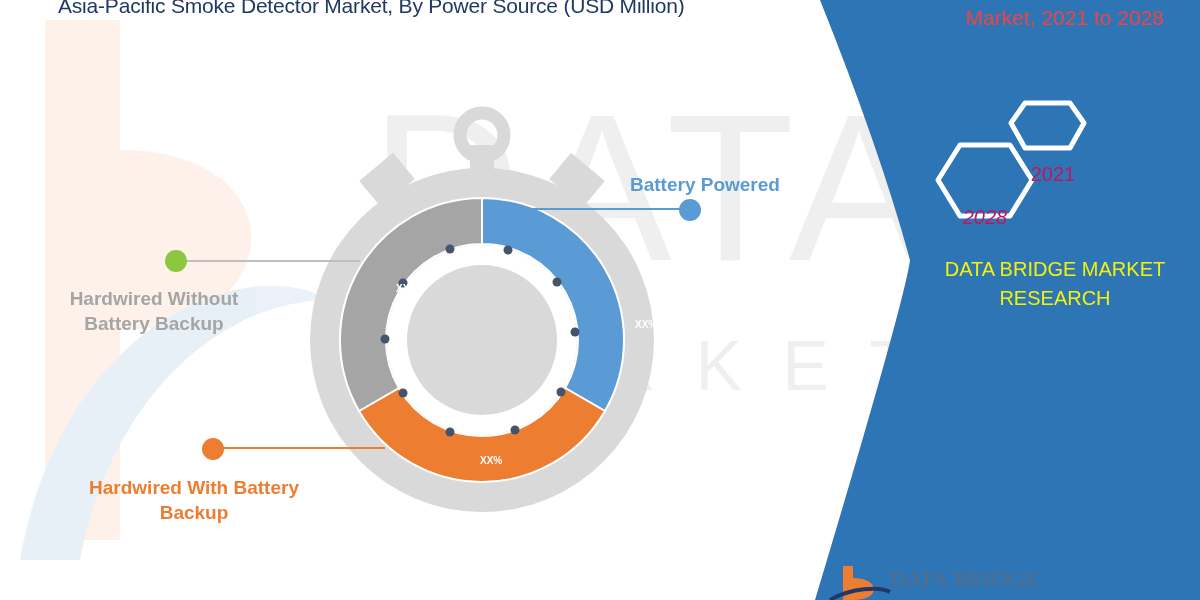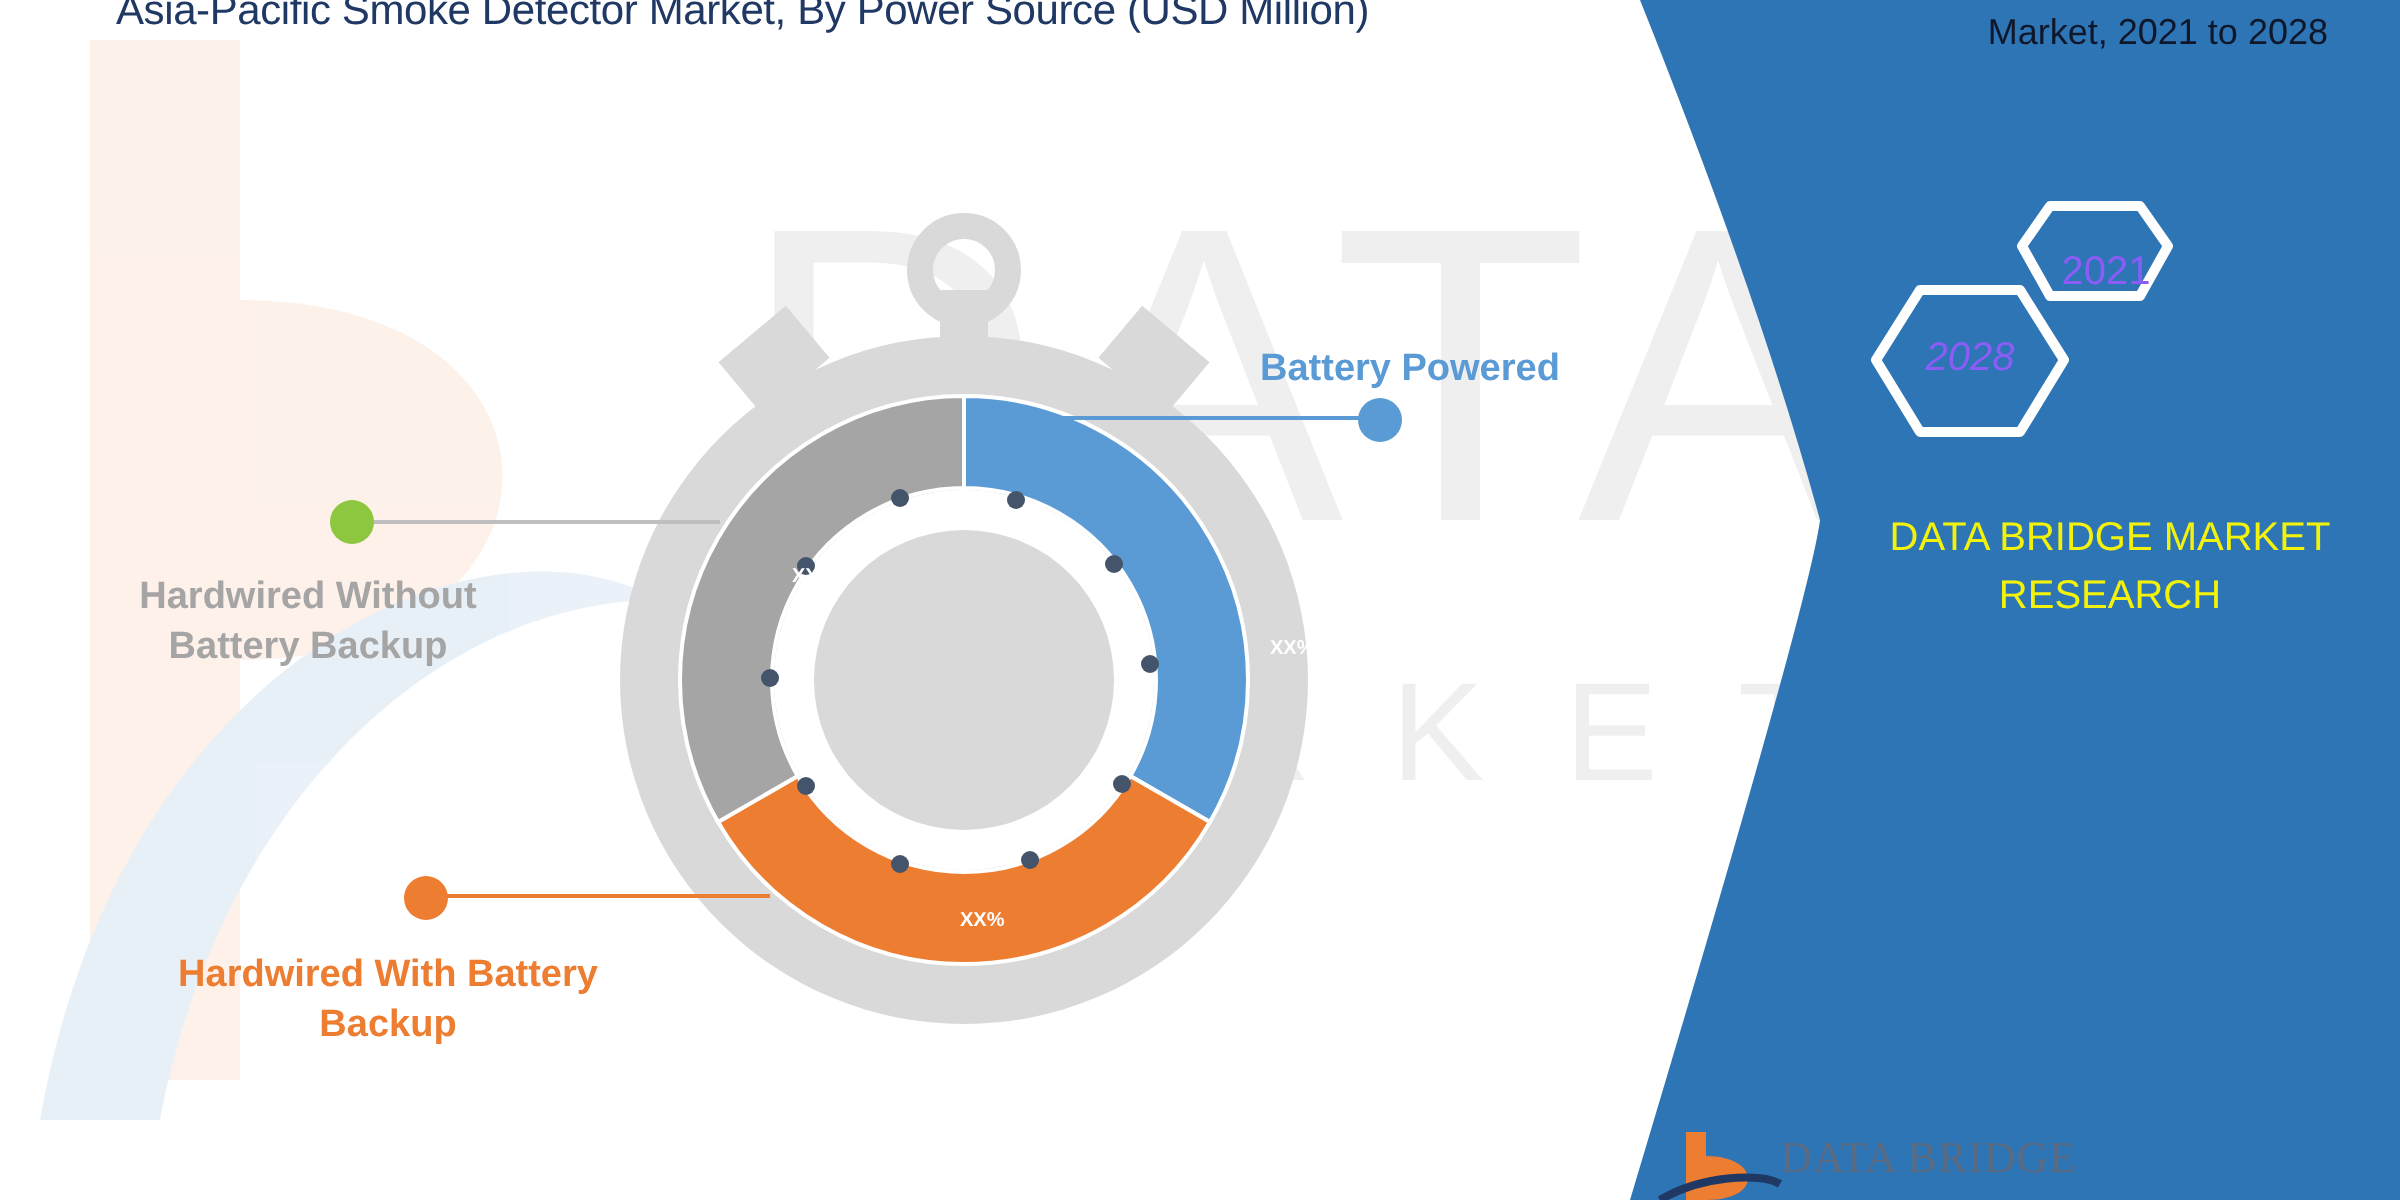--- a/index.html
+++ b/index.html
@@ -8,28 +8,28 @@
       background: #ffffff;
       font-family: "Liberation Sans", "DejaVu Sans", sans-serif;
     }
     .canvas { position: absolute; left: 0; top: 0; width: 1200px; height: 600px; }
     .title {
       position: absolute; left: 58px; top: -6px;
       font-size: 21px; color: #1f3864; white-space: nowrap; letter-spacing: -0.2px;
     }
     .right-title {
       position: absolute; right: 36px; top: 6px;
-      font-size: 18px; color: #0f172a; white-space: nowrap;
+      font-size: 21px; color: #ef4444; white-space: nowrap;
     }
     .brand-text {
       position: absolute; left: 905px; top: 255px; width: 300px;
       text-align: center; font-size: 20px; line-height: 29px; color: #f2f20a;
     }
     .hex-label {
-      position: absolute; font-size: 20px; color: #8b5cf6; text-align: center;
+      position: absolute; font-size: 20px; color: #be185d; text-align: center; margin-top: 38px;
     }
     .seg-label {
       position: absolute; font-size: 19px; font-weight: bold; text-align: center;
       line-height: 25px; white-space: nowrap;
     }
     .pct {
       position: absolute; font-size: 10px; font-weight: bold; color: #ffffff; padding-left: 44px;
     }
     .center-label {
       position: absolute; left: 420px; top: 314px; width: 124px;

